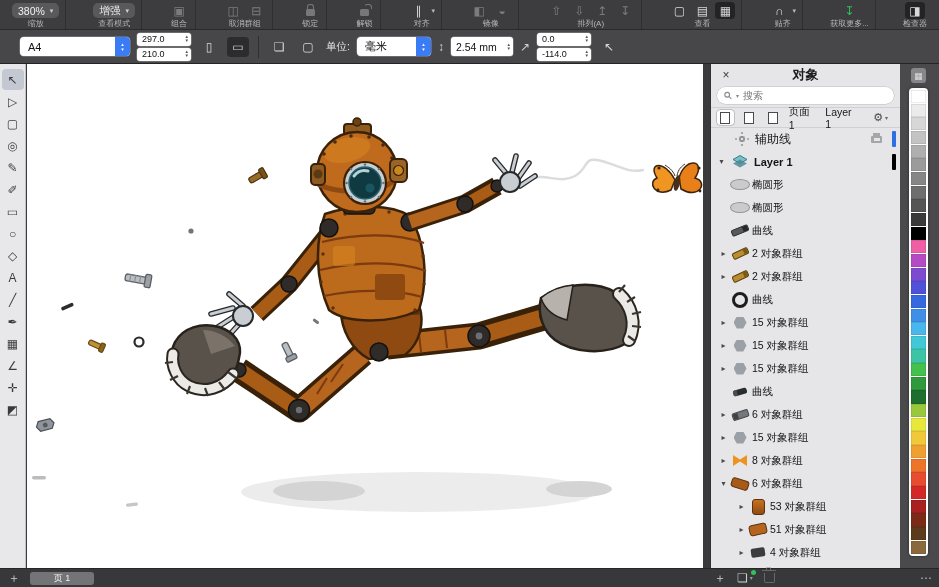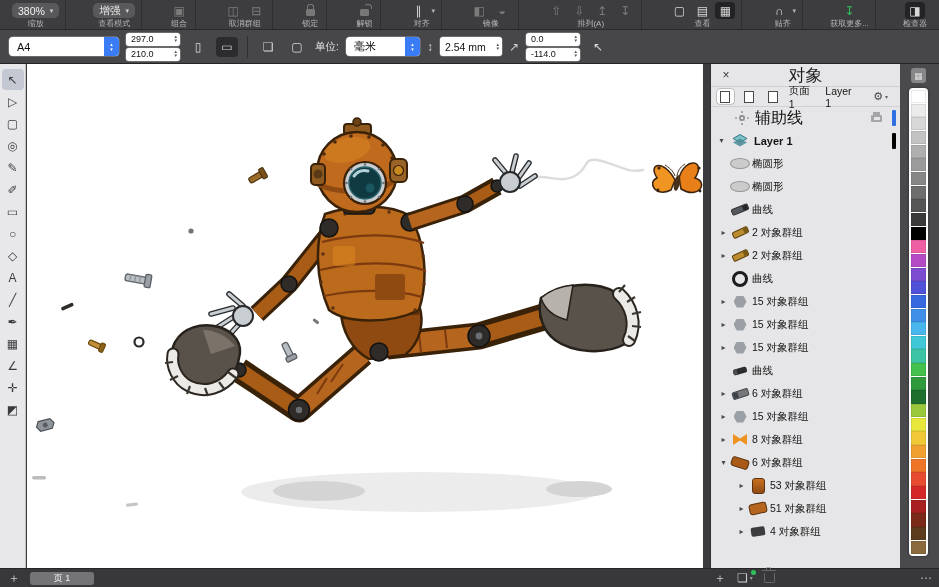--- a/index.html
+++ b/index.html
@@ -21,21 +21,21 @@
   .tb-btn.active{background:#232325;border-radius:4px}
   .tb-glyph{font-size:12px;color:#d8d8d8;line-height:1}
   .tb-glyph.c-green{color:#30c158}
   .tb-chev{font-size:7px;color:#b8b8b8}
   .ico-lock,.ico-lock-open{position:relative;width:9px;height:7px;background:#cfcfcf;border-radius:1.5px;margin-top:4px;display:inline-block}
   .ico-lock::before{content:"";position:absolute;left:1.5px;top:-5px;width:5px;height:4px;border:1.6px solid #cfcfcf;border-bottom:none;border-radius:3px 3px 0 0}
   .ico-lock-open::before{content:"";position:absolute;left:4px;top:-5.5px;width:6px;height:4px;border:1.6px solid #cfcfcf;border-bottom:none;border-left-color:transparent;border-radius:3.5px 3.5px 0 0}
 
   
   .propbar{position:absolute;left:0;top:30px;width:939px;height:34px;background:#47474a;
-    border-bottom:1px solid #242426;display:flex;align-items:center;padding:0 9px;gap:7px;box-sizing:border-box}
+    border-bottom:1px solid #242426;display:flex;align-items:center;padding:0 20px;gap:7px;box-sizing:border-box}
   .pb-dd{height:19px;background:#fff;border-radius:4px;display:flex;align-items:center;font-size:11px;color:#111;
     padding-left:8px;box-shadow:0 0 0 .5px #8f8f91;justify-content:space-between}
   .pb-dd .cap{width:15px;height:19px;background:#3a7bf6;border-radius:0 4px 4px 0;margin-left:8px;
     display:flex;flex-direction:column;align-items:center;justify-content:center;color:#fff}
   .pb-dd .cap i{font-style:normal;font-size:5px;line-height:4.5px}
   .pb-stack{display:flex;flex-direction:column;gap:2px}
   .pb-field{height:13px;background:#fff;border-radius:3px;box-shadow:0 0 0 .5px #8f8f91;display:flex;
     align-items:center;font-size:9px;color:#111;padding:0 2px 0 5px;width:54px;justify-content:space-between;box-sizing:border-box}
   .pb-field.big{height:19px;width:62px;font-size:10.5px}
   .stepper{display:flex;flex-direction:column;align-items:center}
@@ -55,36 +55,36 @@
   .tool.active{background:#c3c8d2}
 
   
   .canvas{position:absolute;left:27px;top:64px;width:676px;height:504px;background:#ffffff;overflow:hidden}
 
   
   .objects{position:absolute;left:710px;top:64px;width:190px;height:504px;background:#e6e6e8;
     border-left:1px solid #323234;display:flex;flex-direction:column;box-sizing:border-box}
   .obj-header{height:22px;flex:none;display:flex;align-items:center;padding:0 8px;position:relative}
   .obj-close{font-size:12px;color:#3c3c3e;background:none;border:0;padding:0;width:14px}
-  .obj-title{position:absolute;left:0;right:0;text-align:center;font-size:17px;font-weight:normal;color:#1c1c1e;pointer-events:none}
+  .obj-title{position:absolute;left:0;right:0;text-align:center;font-size:13px;font-weight:bold;color:#1c1c1e;pointer-events:none}
   .obj-search{margin:1px 6px 3px;height:17px;flex:none;background:#fff;border-radius:9px;box-shadow:0 0 0 .5px #bcbcbe;
     display:flex;align-items:center;padding:0 7px;gap:4px}
   .obj-search input{border:0;outline:0;font-size:10px;width:100%;background:transparent;color:#222;padding:0}
   .obj-search .mini-chev{font-size:6px;color:#8a8a8c}
   .page-row{height:19px;flex:none;display:flex;align-items:center;padding:0 6px;gap:7px;
     border-top:1px solid #d0d0d2;border-bottom:1px solid #d0d0d2}
   .pg-btn{width:17px;height:15px;border-radius:3px;display:flex;align-items:center;justify-content:center;background:none;border:0;padding:0}
   .pg-btn.active{background:#fdfdfd;box-shadow:0 0 0 .5px #98989a}
   .pgico{width:8px;height:10px;background:#fff;border:1px solid #4a4a4c;display:block}
   .pg-text{font-size:10.5px;color:#161616}
   .gear-dd{margin-left:auto;display:flex;align-items:center;gap:2px;color:#4a4a4c;background:none;border:0;font-size:11px}
   .gear-dd .mini-chev{font-size:6px;color:#6a6a6c}
   .guides-row,.layer-row{height:22px;flex:none;display:flex;align-items:center;gap:6px;padding:0 6px;position:relative}
   .guides-row{padding-left:24px}
-  .row-label{font-size:16px;color:#141414}
+  .row-label{font-size:12px;color:#141414}
   .layer-row{height:23px}
   .layer-row .row-label{font-weight:bold;font-size:11px}
   .caret{width:9px;flex:none;font-size:8px;color:#4a4a4a;text-align:center;line-height:1}
   .color-chip{position:absolute;right:4px;top:50%;transform:translateY(-50%);width:4px;height:16px;border-radius:1px}
   .ico-printer{position:relative;width:11px;height:7px;background:#a6a6a8;border-radius:1px;display:inline-block;margin-right:12px;margin-left:auto}
   .ico-printer::before{content:"";position:absolute;left:2px;top:-3px;width:7px;height:3px;background:#a6a6a8}
   .ico-printer::after{content:"";position:absolute;left:2.5px;top:2px;width:6px;height:3px;background:#e6e6e8}
   .obj-list{flex:1;overflow:hidden}
   .obj-row{height:23px;display:flex;align-items:center;box-sizing:border-box}
   .obj-label{font-size:10.5px;color:#141414;white-space:nowrap}
@@ -561,20 +561,28 @@
         </g>
       </g>
     </svg>
   </div>
 
   <div class="objects">
     <div class="obj-header">
       <button class="obj-close">×</button>
       <div class="obj-title">对象</div>
     </div>
+    <div class="obj-search">
+      <svg width="9" height="9" viewBox="0 0 10 10">
+          <circle cx="4" cy="4" r="3" fill="none" stroke="#8a8a8c" stroke-width="1.4"></circle>
+          <line x1="6.4" y1="6.4" x2="9.2" y2="9.2" stroke="#8a8a8c" stroke-width="1.4"></line>
+        </svg>
+      <span class="mini-chev">▾</span>
+      <input placeholder="搜索" style="">
+    </div>
     <div class="page-row">
       <button class="pg-btn active">
           <span class="pgico"></span>
         </button>
       <button class="pg-btn">
           <span class="pgico"></span>
         </button>
       <button class="pg-btn">
           <span class="pgico"></span>
         </button>

